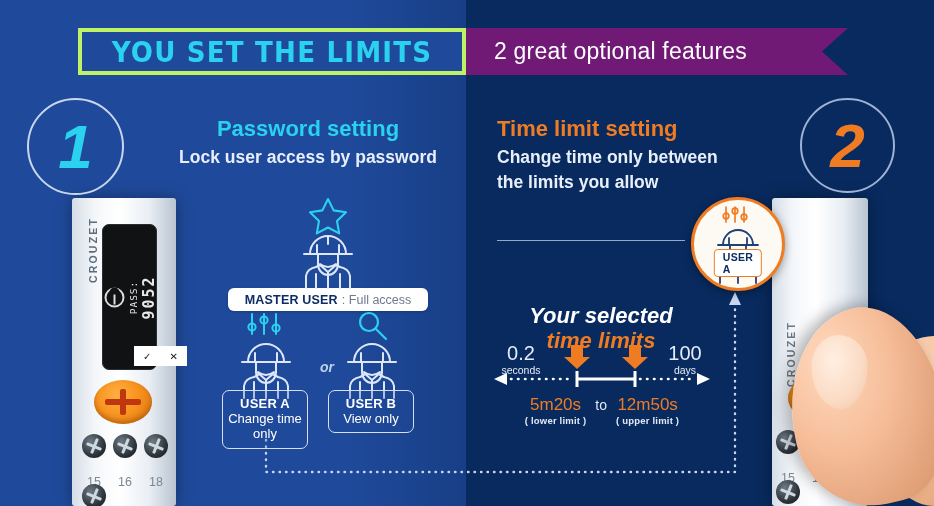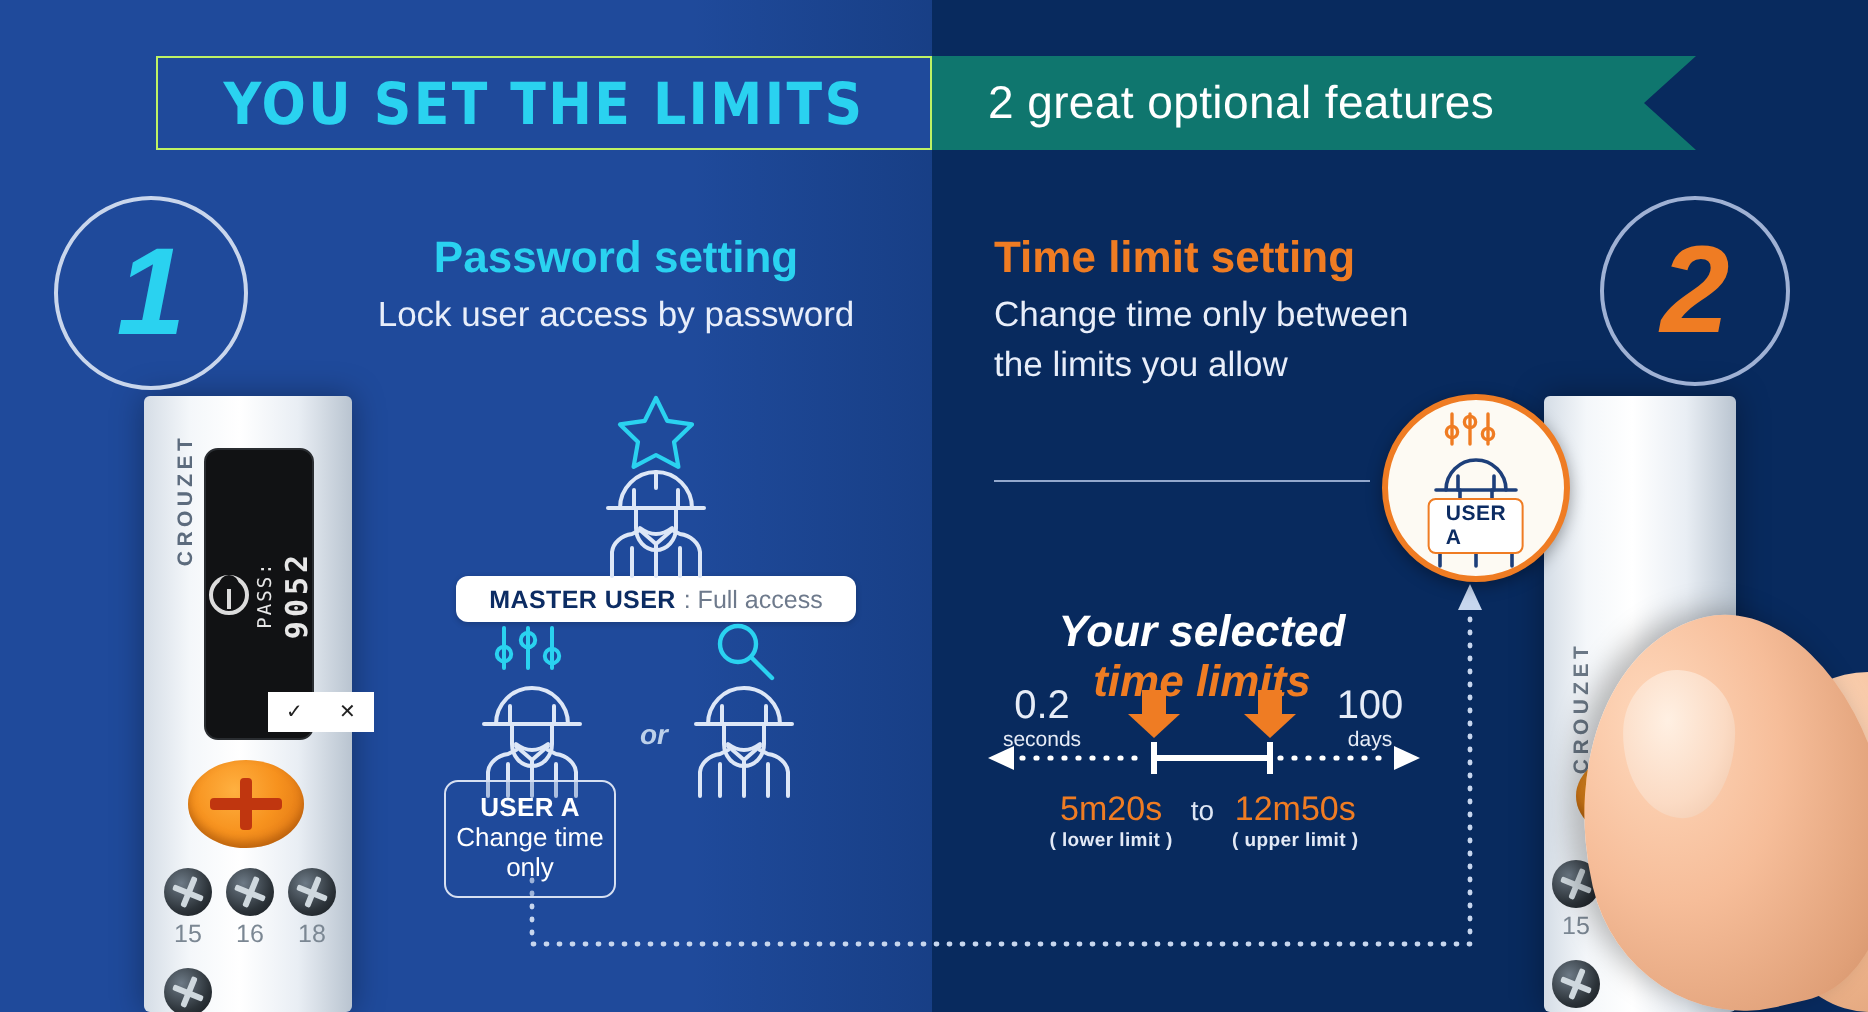--- a/index.html
+++ b/index.html
@@ -12,51 +12,51 @@
   
   .panel-left{position:absolute;left:0;top:0;width:466px;height:506px;background:#1f4a9b;}
   .panel-right{position:absolute;left:466px;top:0;width:468px;height:506px;background:#082a5e;}
   .panel-left::after{
     content:"";position:absolute;right:0;top:0;width:120px;height:506px;
     background:linear-gradient(to right,rgba(10,42,94,0) 0%,rgba(10,42,94,.35) 100%);
   }
   
   .banner-left{
     position:absolute;left:78px;top:28px;width:388px;height:47px;
-    border:1px solid #bef264;background:#1f4a9b;
+    border:4px solid #bef264;background:#1f4a9b;
     display:flex;align-items:center;justify-content:center;z-index:6;
   }
   .banner-left span{
     color:#2ad2f0;font-size:29px;font-weight:bold;letter-spacing:1.2px;
     font-family:"DejaVu Sans Condensed","Liberation Sans",sans-serif;
   }
   .banner-right{
     position:absolute;left:466px;top:28px;width:382px;height:47px;z-index:6;
-    background:#0f766e;
+    background:#701a75;
     clip-path:polygon(0 0,100% 0,calc(100% - 26px) 50%,100% 100%,0 100%);
     display:flex;align-items:center;padding-left:28px;
   }
   .banner-right span{color:#fff;font-size:23px;letter-spacing:.2px;}
   
   .step-circle{
     position:absolute;border-radius:50%;border:2px solid #c9d6ec;
     display:flex;align-items:center;justify-content:center;z-index:7;
   }
   .step-1{left:27px;top:98px;width:97px;height:97px;}
   .step-2{left:800px;top:98px;width:95px;height:95px;border-color:#9fb1d4;}
   .step-1 .num{color:#2ad2f0;font-size:62px;font-weight:bold;font-style:italic;line-height:1;}
   .step-2 .num{color:#ef7c23;font-size:62px;font-weight:bold;font-style:italic;line-height:1;}
   
   .head-block{position:absolute;z-index:6;}
   .head-left{left:158px;top:115px;width:300px;text-align:center;}
   .head-right{left:497px;top:115px;width:300px;}
   .h-title{font-size:22px;font-weight:bold;line-height:1.25;}
   .h-title.cy{color:#2ad2f0;}
   .h-title.or{color:#ef7c23;}
-  .h-sub{font-size:17.5px;color:#e8eefa;line-height:1.27;margin-top:3px;font-weight:400;}
+  .h-sub{font-size:17.5px;color:#e8eefa;line-height:1.27;margin-top:3px;font-weight:700;}
   
   .device{position:absolute;z-index:5;}
   .dev-left{left:72px;top:198px;width:104px;height:308px;}
   .dev-body{
     position:absolute;inset:0;border-radius:3px;
     background:linear-gradient(to right,#d5dde6 0%,#f4f7fa 22%,#ffffff 46%,#e9eef4 74%,#b9c4d0 100%);
     box-shadow:0 0 16px rgba(0,0,0,.35);
   }
   .dev-brand{
     position:absolute;left:-16px;top:46px;width:74px;text-align:center;
@@ -91,21 +91,21 @@
   .terminals{position:absolute;left:10px;top:236px;width:86px;display:flex;gap:7px;}
   .term{width:24px;}
   .screw{
     width:24px;height:24px;border-radius:50%;
     background:radial-gradient(circle at 36% 32%,#6d7a86 0%,#2c3339 62%,#14181c 100%);
     position:relative;
   }
   .screw::before,.screw::after{content:"";position:absolute;background:#cfd8de;border-radius:1px;}
   .screw::before{left:50%;top:4px;width:3px;height:16px;margin-left:-1.5px;transform:rotate(22deg);}
   .screw::after{left:4px;top:50%;width:16px;height:3px;margin-top:-1.5px;transform:rotate(22deg);}
-  .term-num{text-align:center;font-size:12.5px;color:#7b8793;margin-top:2px;}
+  .term-num{text-align:center;font-size:12.5px;color:#7b8793;margin-top:17px;}
   .term-row2{position:absolute;left:10px;top:286px;}
   
   .dev-right{left:772px;top:198px;width:96px;height:308px;}
   .dev-right .dev-screen{left:10px;top:14px;width:62px;height:126px;}
   .scr2{
     position:absolute;inset:0;display:flex;flex-direction:column;align-items:center;
     color:#e7e7e7;padding-top:9px;font-family:"DejaVu Sans Mono",monospace;
   }
   .scr2 .ul{font-size:10.5px;line-height:1.15;letter-spacing:.5px;text-align:center;font-weight:bold;}
   .scr2 .rule{width:44px;height:1px;background:#9aa0a6;margin:7px 0 20px;}
@@ -327,20 +327,24 @@
       </g>
     </svg>
 
     <div class="or-word">or</div>
 
     <div class="ubox ubox-a">
       <div class="ut">USER A</div>
       <div class="us">Change time</div>
       <div class="us">only</div>
     </div>
+    <div class="ubox ubox-b">
+      <div class="ut">USER B</div>
+      <div class="us">View only</div>
+    </div>
   </div>
 
   <div class="divider-line"></div>
 
   <div class="sel-title">
     <div class="l1">Your selected</div>
     <div class="l2">time limits</div>
   </div>
 
   <div class="scale">

